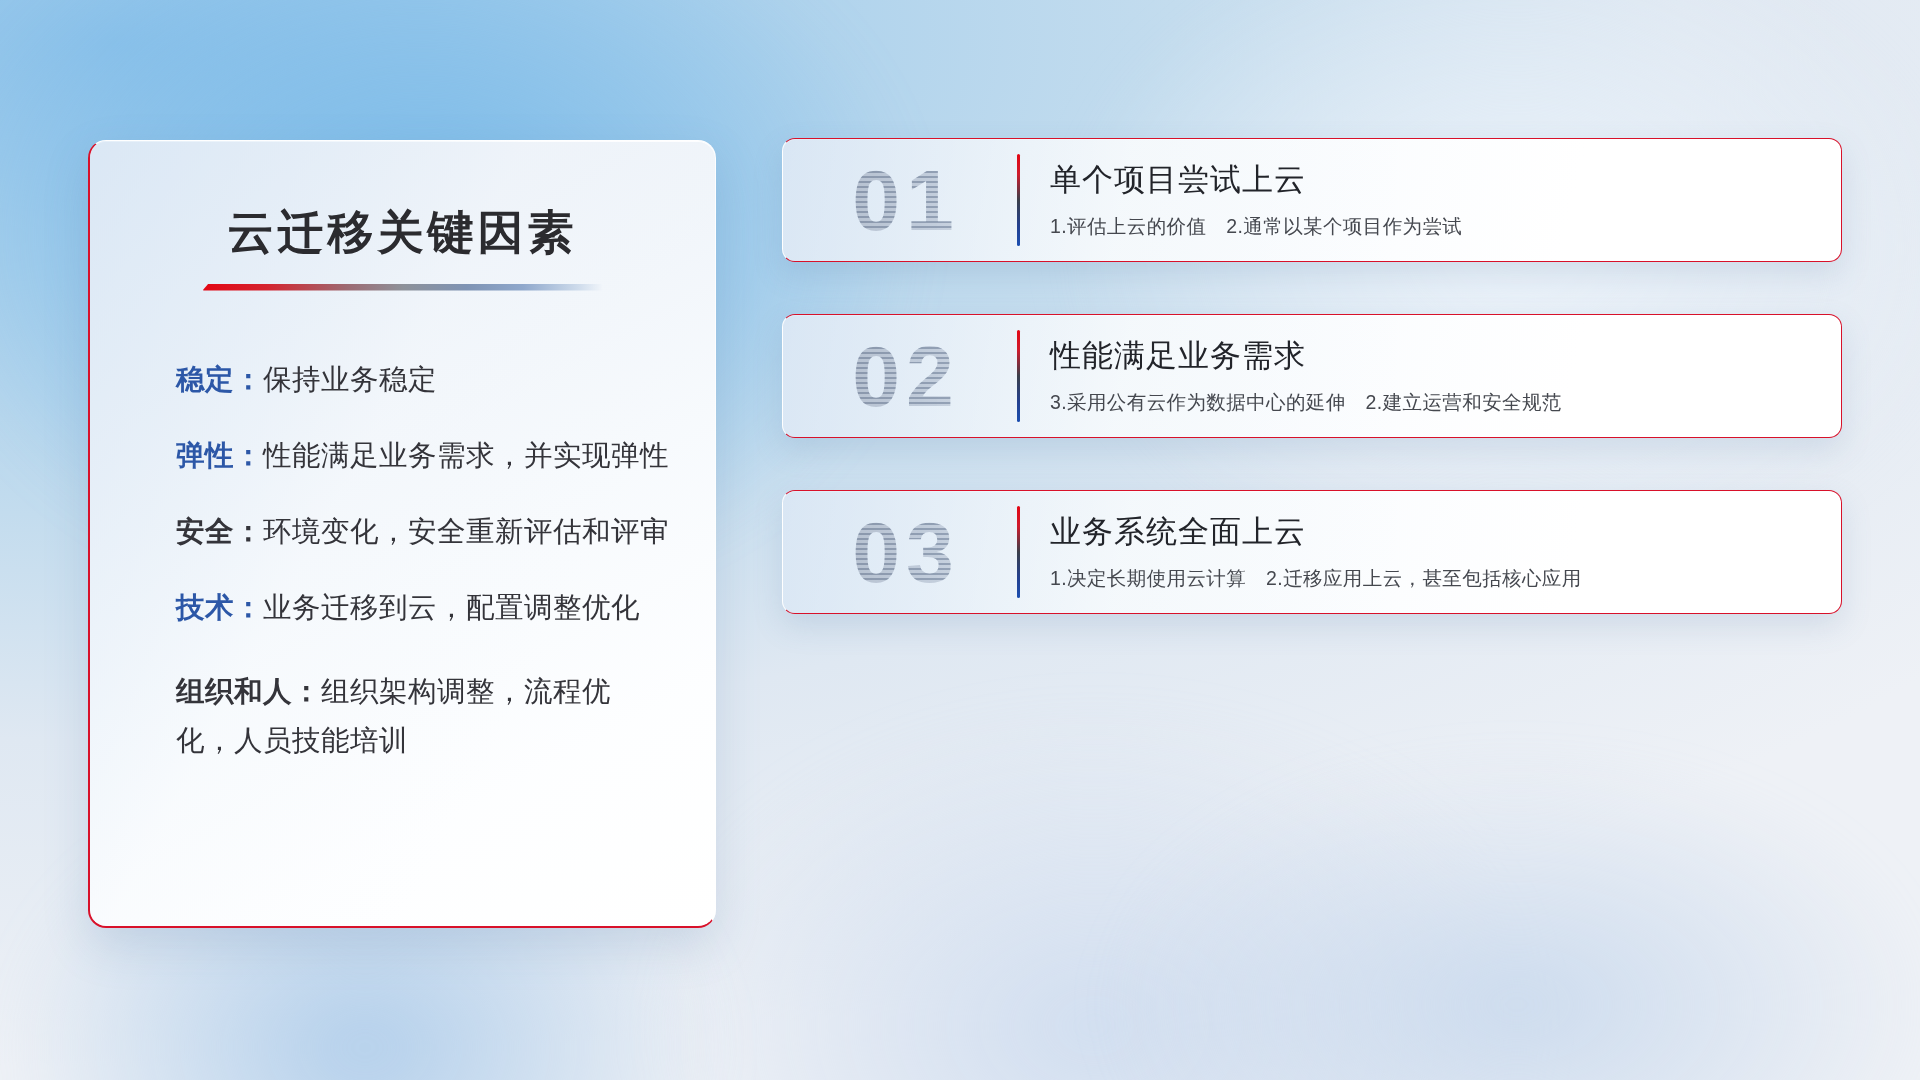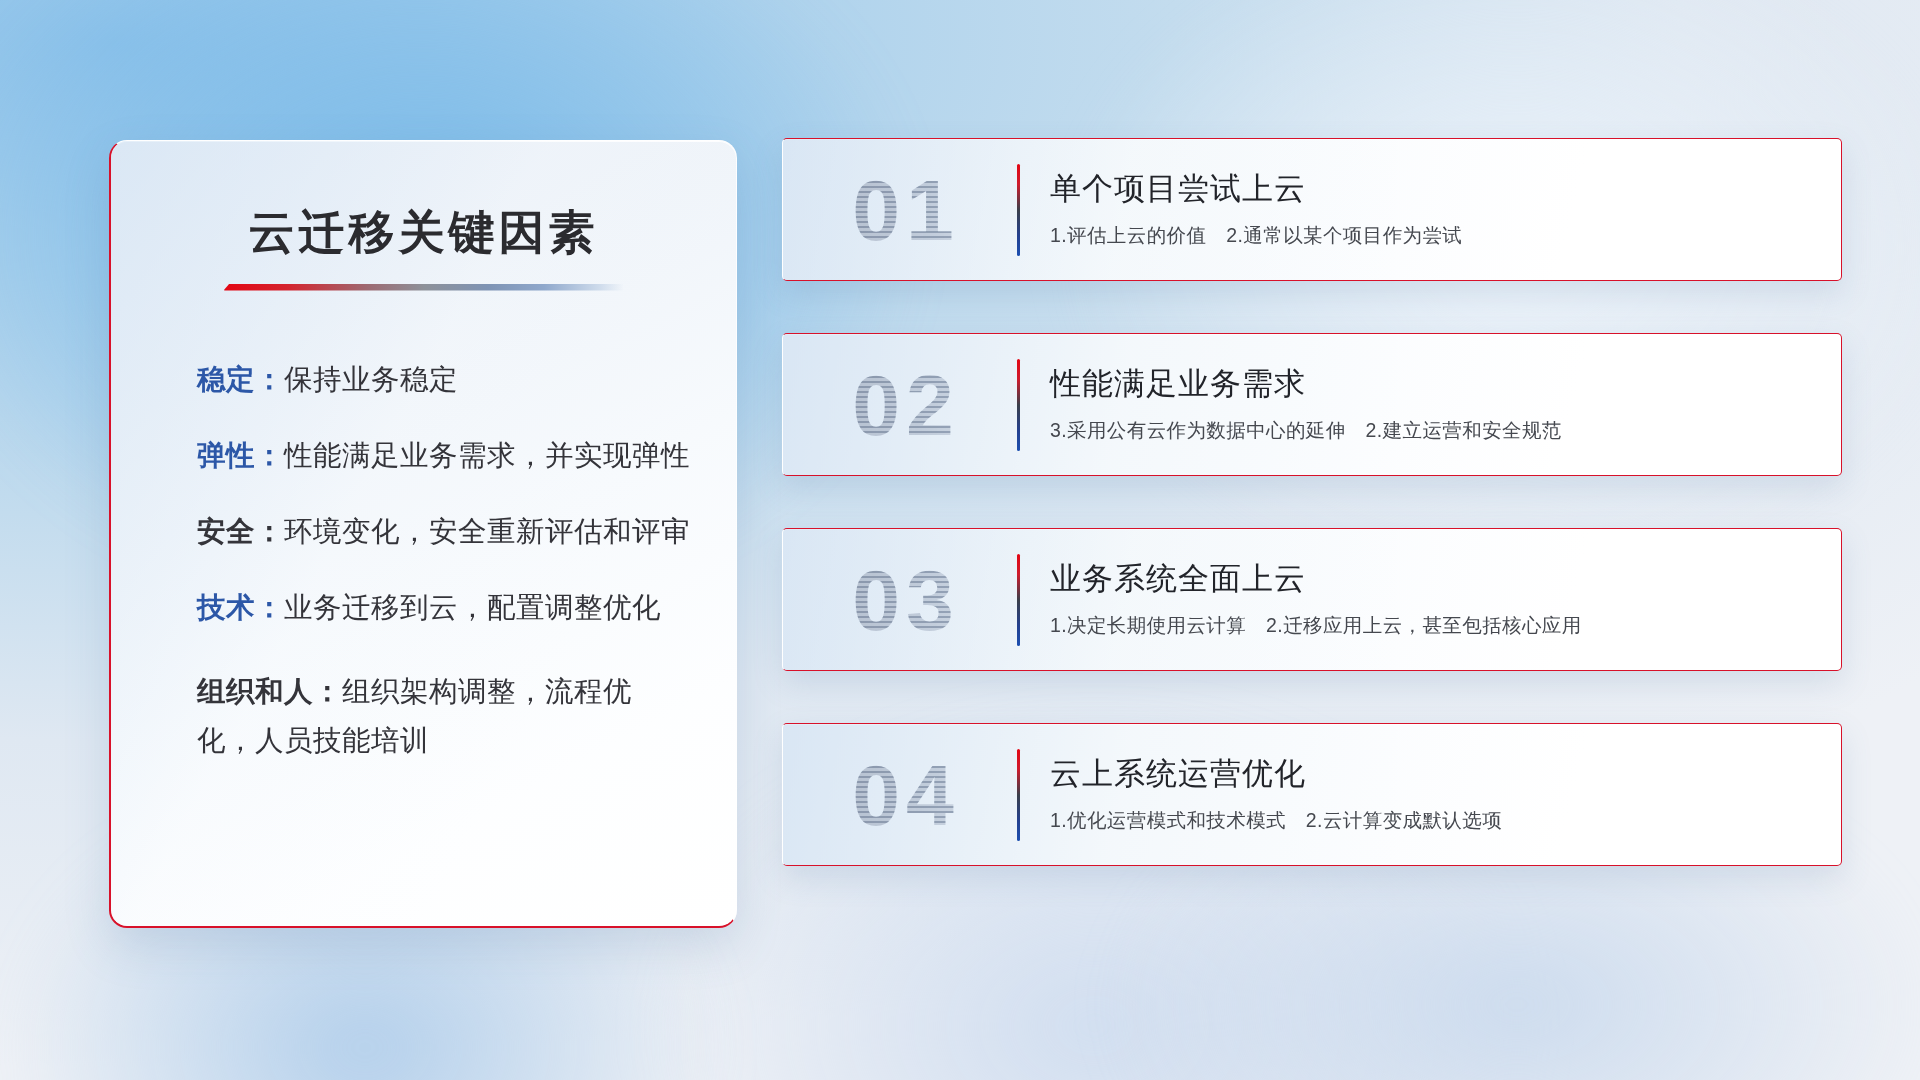--- a/index.html
+++ b/index.html
@@ -42,21 +42,21 @@
     position:absolute; right:-8%; bottom:-24%; width:58%; height:62%;
     background:radial-gradient(closest-side, rgba(196,214,236,.8), rgba(196,214,236,0) 74%);
     filter:blur(26px);
   }
 
   
   #stage{ position:absolute; inset:0; z-index:2; }
 
   
   #left-panel{
-    position:absolute; left:109px; top:140px; width:628px; height:788px;
+    position:absolute; left:88px; top:140px; width:628px; height:788px;
     border-radius:18px;
     background:linear-gradient(152deg,#e7eef7 0%, #eef3f9 26%, #f7fafd 54%, #fdfeff 78%, #ffffff 100%);
     border:1px solid rgba(255,255,255,.92);
     border-bottom:2.4px solid #d8112a;
     border-left:2.4px solid #d8112a;
     border-radius:18px 18px 18px 18px;
     box-shadow:0 18px 46px rgba(86,124,168,.20), inset 0 1px 0 rgba(255,255,255,.9);
     overflow:hidden;
   }
   #left-panel::before{
@@ -88,22 +88,22 @@
   .factor-key{ font-weight:700; }
   .factor-key.accent{ color:#2c57a7; }
   .factor-key.plain{ color:#34343a; }
   .factor-val{ color:#34343a; }
 
   
   #cards{
     position:absolute; left:782px; top:138px; width:1060px;
   }
   .step-card{
-    position:relative; height:143px; margin-bottom:52px;
-    border-radius:5px;
+    position:relative; height:124px; margin-bottom:52px;
+    border-radius:13px;
     background:linear-gradient(104deg,#eef3f9 0%, #f4f8fb 22%, #fafcfe 50%, #ffffff 74%, #ffffff 100%);
     border-top:1.6px solid #d8112a;
     border-bottom:1.6px solid #d8112a;
     border-right:1.6px solid #d8112a;
     border-left:1px solid rgba(255,255,255,.85);
     box-shadow:0 12px 30px rgba(86,124,168,.17), inset 0 1px 0 rgba(255,255,255,.92);
     display:flex; align-items:center; overflow:hidden;
   }
   .step-card::before{
     content:""; position:absolute; left:0; top:0; bottom:0; width:58%;
@@ -192,23 +192,15 @@
         </div>
       </article>
       <article class="step-card">
         <div class="step-num">03</div>
         <div class="step-divider"></div>
         <div class="step-text">
           <div class="step-title">业务系统全面上云</div>
           <div class="step-sub">1.决定长期使用云计算　2.迁移应用上云，甚至包括核心应用</div>
         </div>
       </article>
-      <article class="step-card">
-        <div class="step-num">04</div>
-        <div class="step-divider"></div>
-        <div class="step-text">
-          <div class="step-title">云上系统运营优化</div>
-          <div class="step-sub">1.优化运营模式和技术模式　2.云计算变成默认选项</div>
-        </div>
-      </article>
     </section>
 
 </div>
 
 </body></html>

